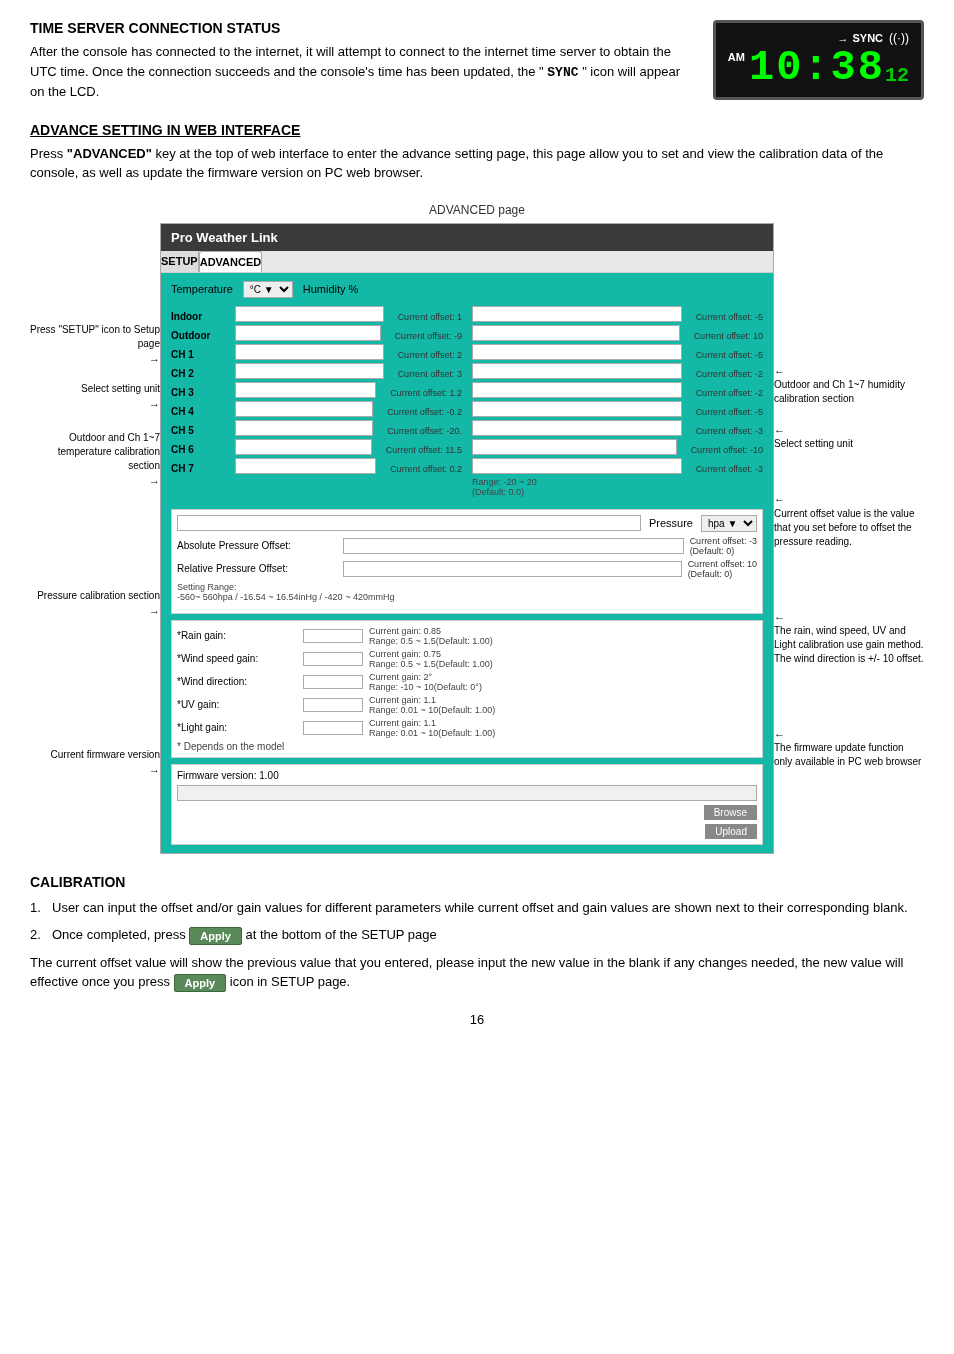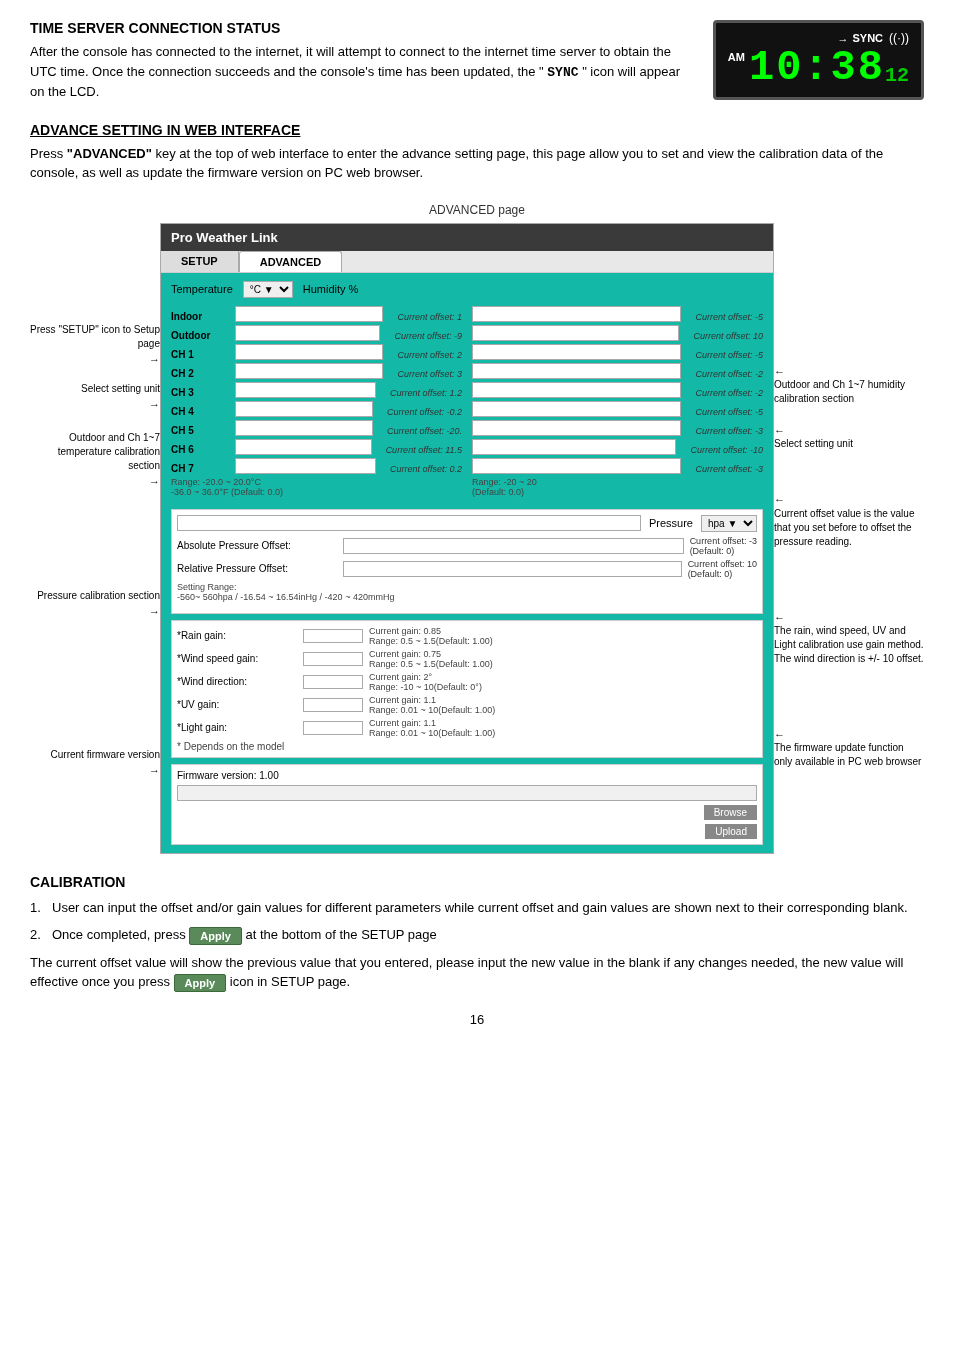--- a/index.html
+++ b/index.html
@@ -144,21 +144,21 @@
       font-size: 13px;
       font-weight: bold;
     }
 
     .web-nav {
       display: flex;
       border-bottom: 1px solid #ccc;
       background: #e8e8e8;
     }
     .nav-btn {
-      padding: 4px 20px;
+      padding: 4px 0;
       font-size: 11px;
       font-weight: bold;
       border: none;
       cursor: pointer;
       background: #ddd;
       border-right: 1px solid #aaa;
     }
     .nav-btn.active {
       background: #fff;
       border-bottom: 2px solid #fff;
@@ -207,21 +207,20 @@
       flex: 1;
       font-size: 9px;
       border: 1px solid #aaa;
       padding: 1px 2px;
       background: #fff;
       height: 16px;
     }
     .cal-offset {
       font-size: 9px;
       color: #333;
-      font-style: italic;
     }
 
     .range-text {
       font-size: 9px;
       color: #444;
       margin-bottom: 6px;
     }
 
     
     .pressure-section {
@@ -481,21 +480,20 @@
             <div class="cal-row">
               <span class="cal-label">CH 6</span>
               <input class="cal-input" value="" style="">
               <span class="cal-offset">Current offset: 11.5</span>
             </div>
             <div class="cal-row">
               <span class="cal-label">CH 7</span>
               <input class="cal-input" value="" style="">
               <span class="cal-offset">Current offset: 0.2</span>
             </div>
-            <div class="range-text">Range: -20.0 ~ 20.0°C<br>-36.0 ~ 36.0°F (Default: 0.0)</div>
           </div>
 
           <div class="cal-column">
             <div class="cal-row">
               <input class="cal-input" value="" style="">
               <span class="cal-offset">Current offset: -5</span>
             </div>
             <div class="cal-row">
               <input class="cal-input" value="" style="">
               <span class="cal-offset">Current offset: 10</span>

